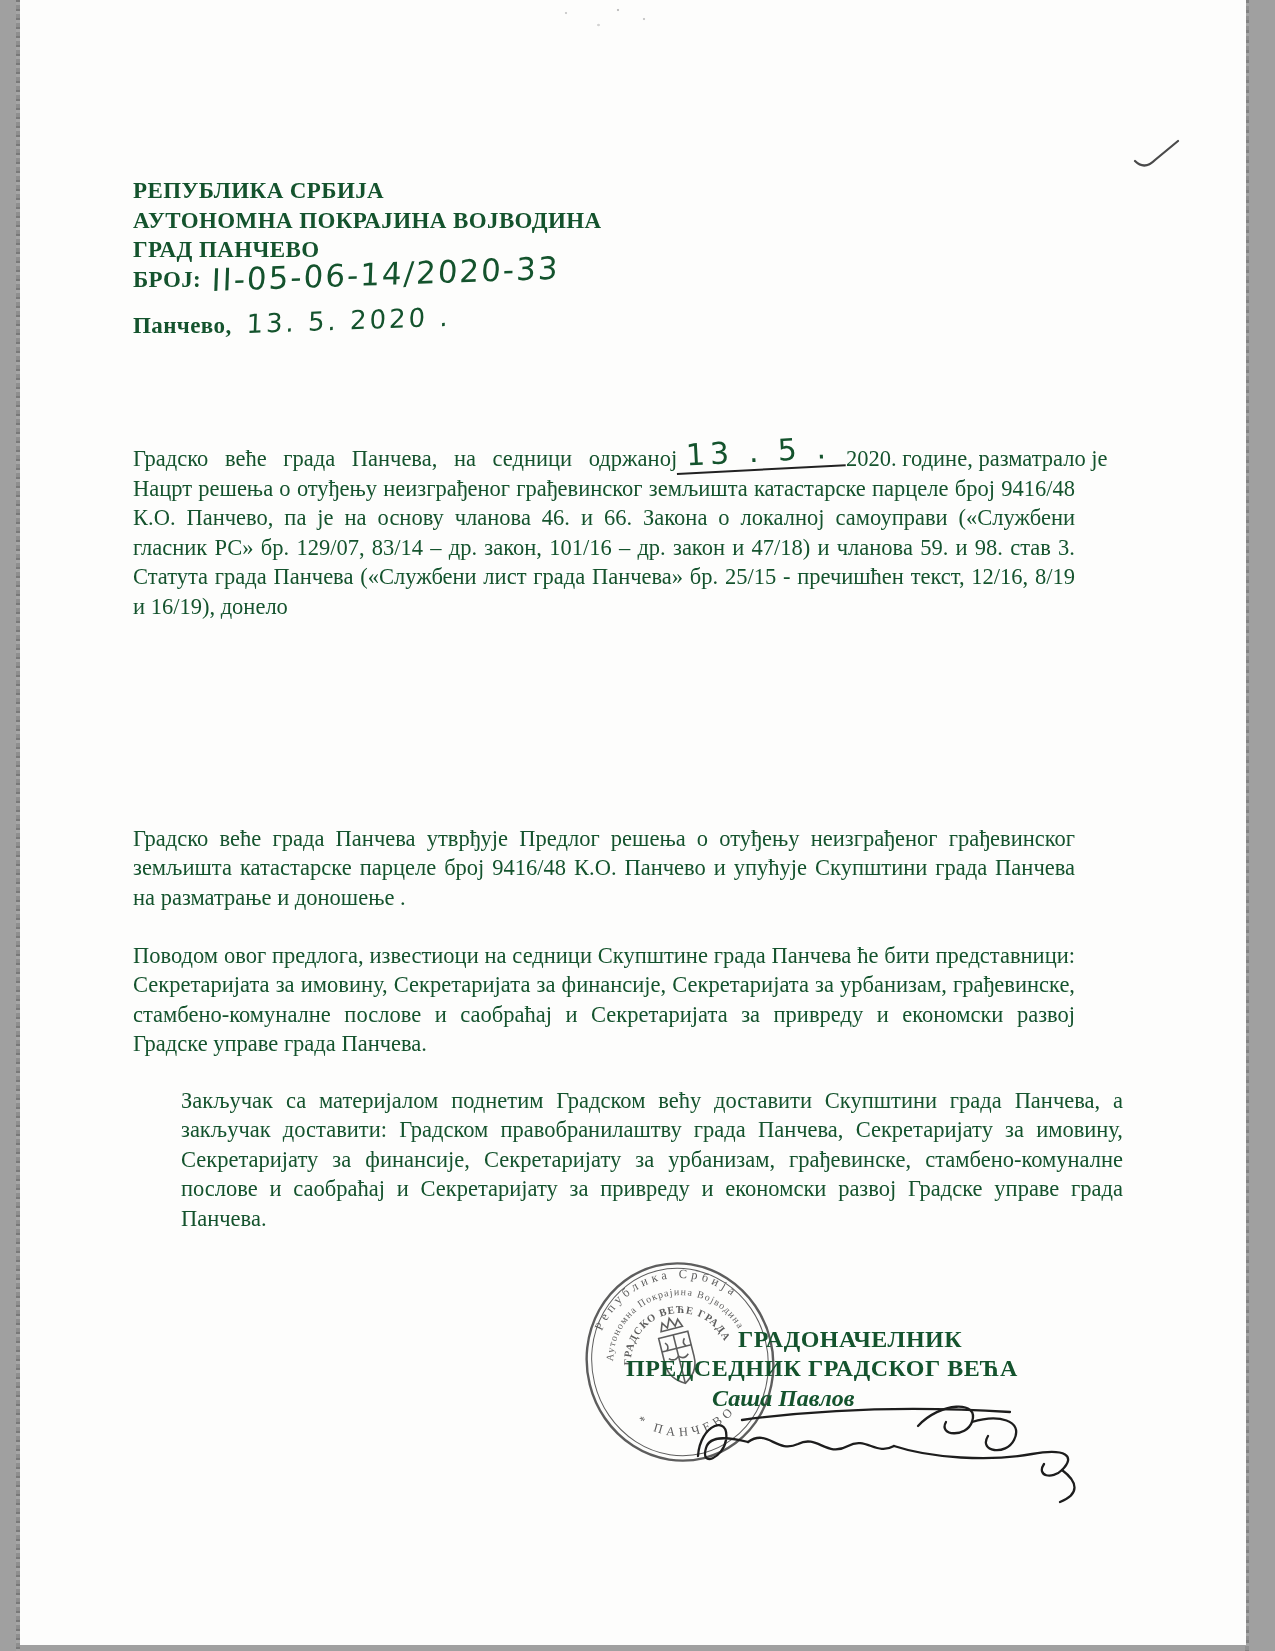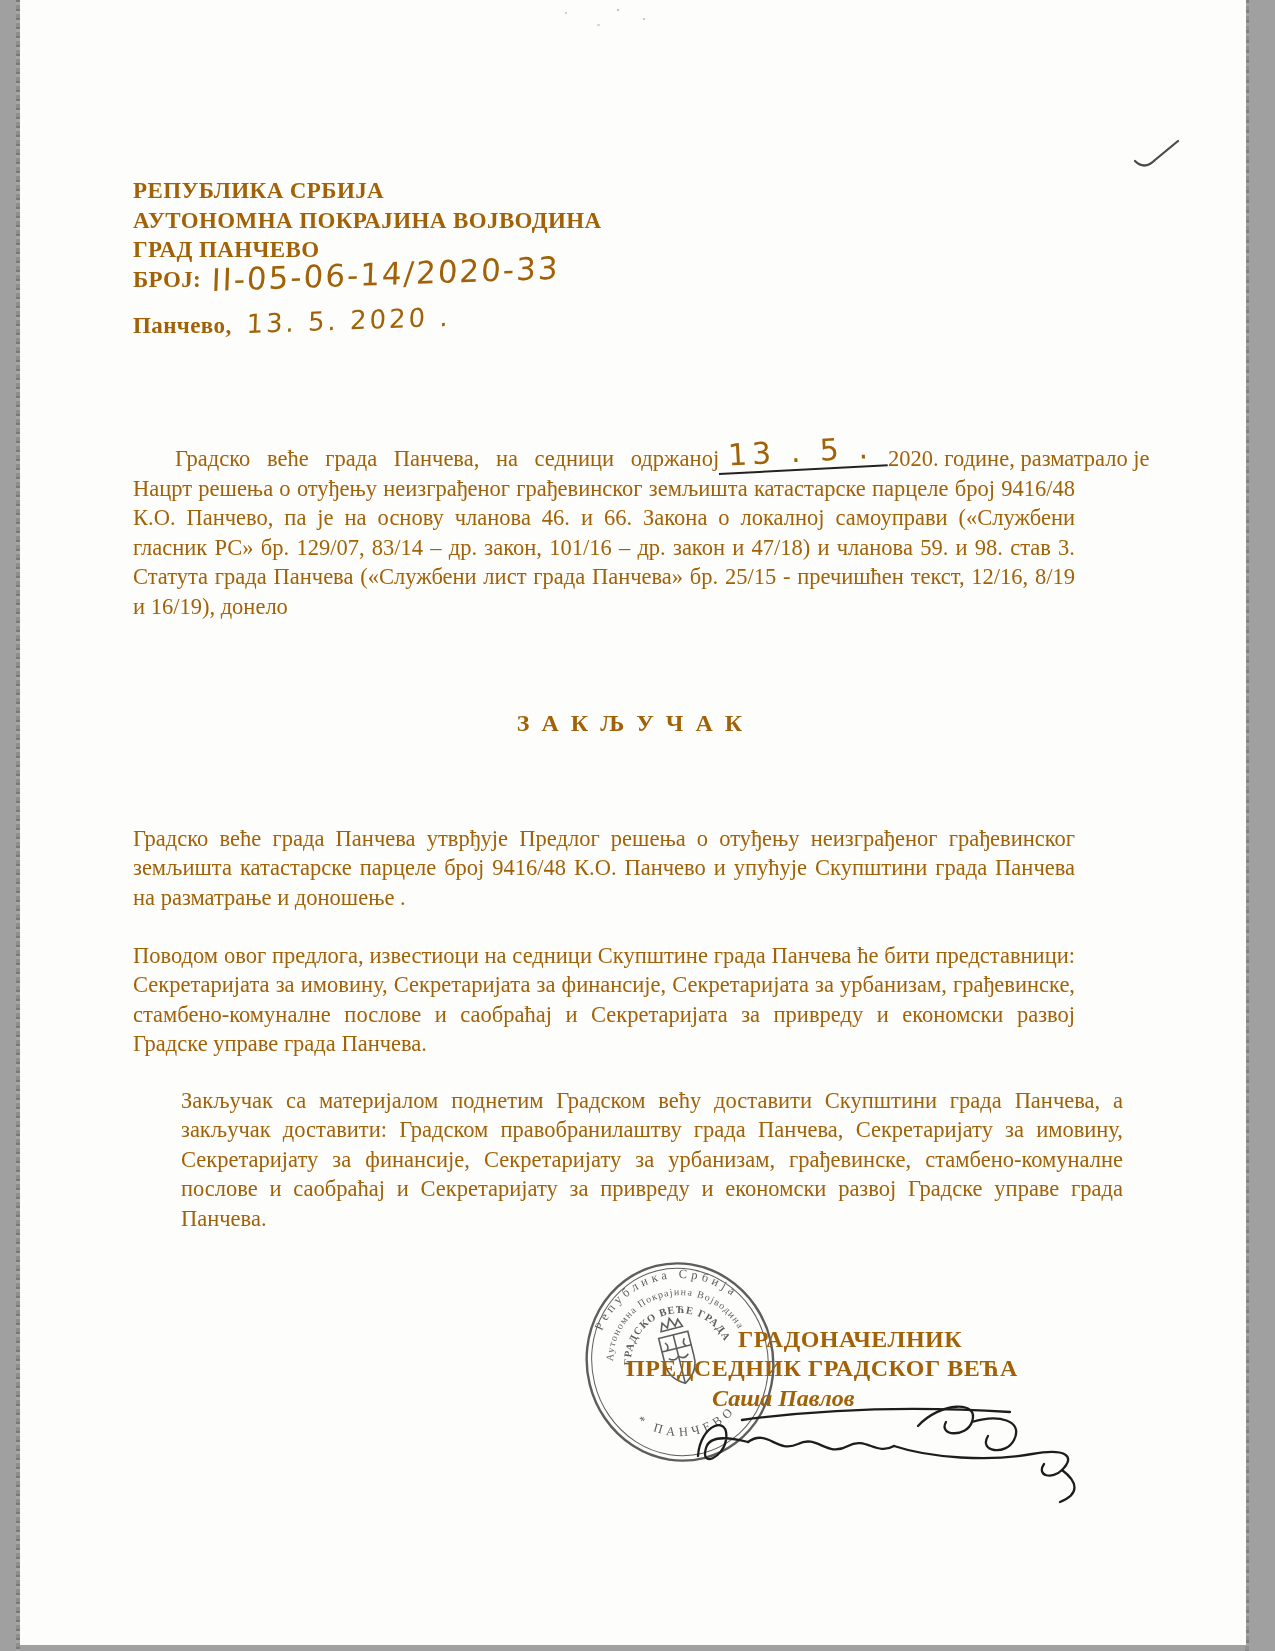--- a/index.html
+++ b/index.html
@@ -14,21 +14,21 @@
     background:repeating-linear-gradient(180deg,#6f6f6f 0 2px,#a7a7a7 2px 5px,#8a8a8a 5px 9px);
     opacity:.8;
   }
   .edge-noise-right{
     position:absolute;left:1245px;top:0;bottom:0;width:4px;
     background:repeating-linear-gradient(180deg,#7a7a7a 0 3px,#a5a5a5 3px 6px,#8d8d8d 6px 10px);
     opacity:.8;
   }
   .page{
     position:absolute;left:20px;top:0;width:1226px;height:1645px;
-    background:#fdfdfc;color:#a16207;
+    background:#fdfdfc;color:#14532d;
   }
   .blk{position:absolute;}
   .header-block{
     left:113px;top:176px;width:760px;
     font-weight:bold;font-size:23px;line-height:29.5px;
     letter-spacing:.4px;white-space:nowrap;
   }
   .hline{height:29.5px;}
   .num-line{height:42px;display:flex;align-items:flex-start;}
   .hand{
@@ -41,21 +41,21 @@
   .hand-number{font-size:31px;letter-spacing:2px;margin-left:10px;line-height:1;}
   .place-line{margin-top:4px;display:flex;align-items:baseline;}
   .hand-date{font-size:26px;letter-spacing:3px;margin-left:14px;line-height:1;}
   .body-text{
     font-size:22.5px;line-height:29.4px;text-align:justify;
     width:942px;left:113px;
   }
   .intro-line1{
     left:113px;top:441px;width:942px;
     font-size:22.5px;white-space:nowrap;
-    display:flex;align-items:baseline;justify-content:space-between;margin-left:42px;
+    display:flex;align-items:baseline;justify-content:space-between;
   }
   .intro-before{word-spacing:11px;}
   .hand-inline{
     font-size:30px;letter-spacing:5px;line-height:1;
     border-bottom:2px solid #222;
     padding:0 14px 2px 10px;
     transform:rotate(-3deg);
   }
   .intro-rest{top:474px;font-family:Liberation Serif, serif;}
   .doc-title{
@@ -110,21 +110,20 @@
     </div>
   </div>
 
   <div class="blk intro-line1">
     <span class="intro-before">Градско веће града Панчева, на седници одржаној</span>
     <span class="hand hand-inline">13 . 5 .</span>
     <span>2020. године, разматрало је</span>
   </div>
   <div class="blk body-text intro-rest">Нацрт решења о отуђењу неизграђеног грађевинског земљишта катастарске парцеле број 9416/48 К.О. Панчево, па је на основу чланова 46. и 66. Закона о локалној самоуправи («Службени гласник РС» бр. 129/07, 83/14 – др. закон, 101/16 – др. закон и 47/18) и чланова 59. и 98. став 3. Статута града Панчева («Службени лист града Панчева» бр. 25/15 - пречишћен текст, 12/16, 8/19 и 16/19), донело</div>
 
-  <div class="blk doc-title">З А К Љ У Ч А К</div>
 
   <div class="blk body-text p2">Градско веће града Панчева утврђује Предлог решења о отуђењу неизграђеног грађевинског земљишта катастарске парцеле број 9416/48 К.О. Панчево и упућује Скупштини града Панчева на разматрање и доношење .</div>
   <div class="blk body-text p3">Поводом овог предлога, известиоци на седници Скупштине града Панчева ће бити представници: Секретаријата за имовину, Секретаријата за финансије, Секретаријата за урбанизам, грађевинске, стамбено-комуналне послове и саобраћај и Секретаријата за привреду и економски развој Градске управе града Панчева.</div>
   <div class="blk body-text p4">Закључак са материјалом поднетим Градском већу доставити Скупштини града Панчева, а закључак доставити: Градском правобранилаштву града Панчева, Секретаријату за имовину, Секретаријату за финансије, Секретаријату за урбанизам, грађевинске, стамбено-комуналне послове и саобраћај и Секретаријату за привреду и економски развој Градске управе града Панчева.</div>
 
   <svg class="stamp-svg" width="200" height="212" viewBox="0 0 200 212">
     <g transform="rotate(-14 100 106)" stroke="#3a3a3a" fill="none">
       <ellipse cx="100" cy="106" rx="93" ry="99" stroke-width="2.4"></ellipse>
       <ellipse cx="100" cy="106" rx="88" ry="94" stroke-width="1"></ellipse>
       <defs>

